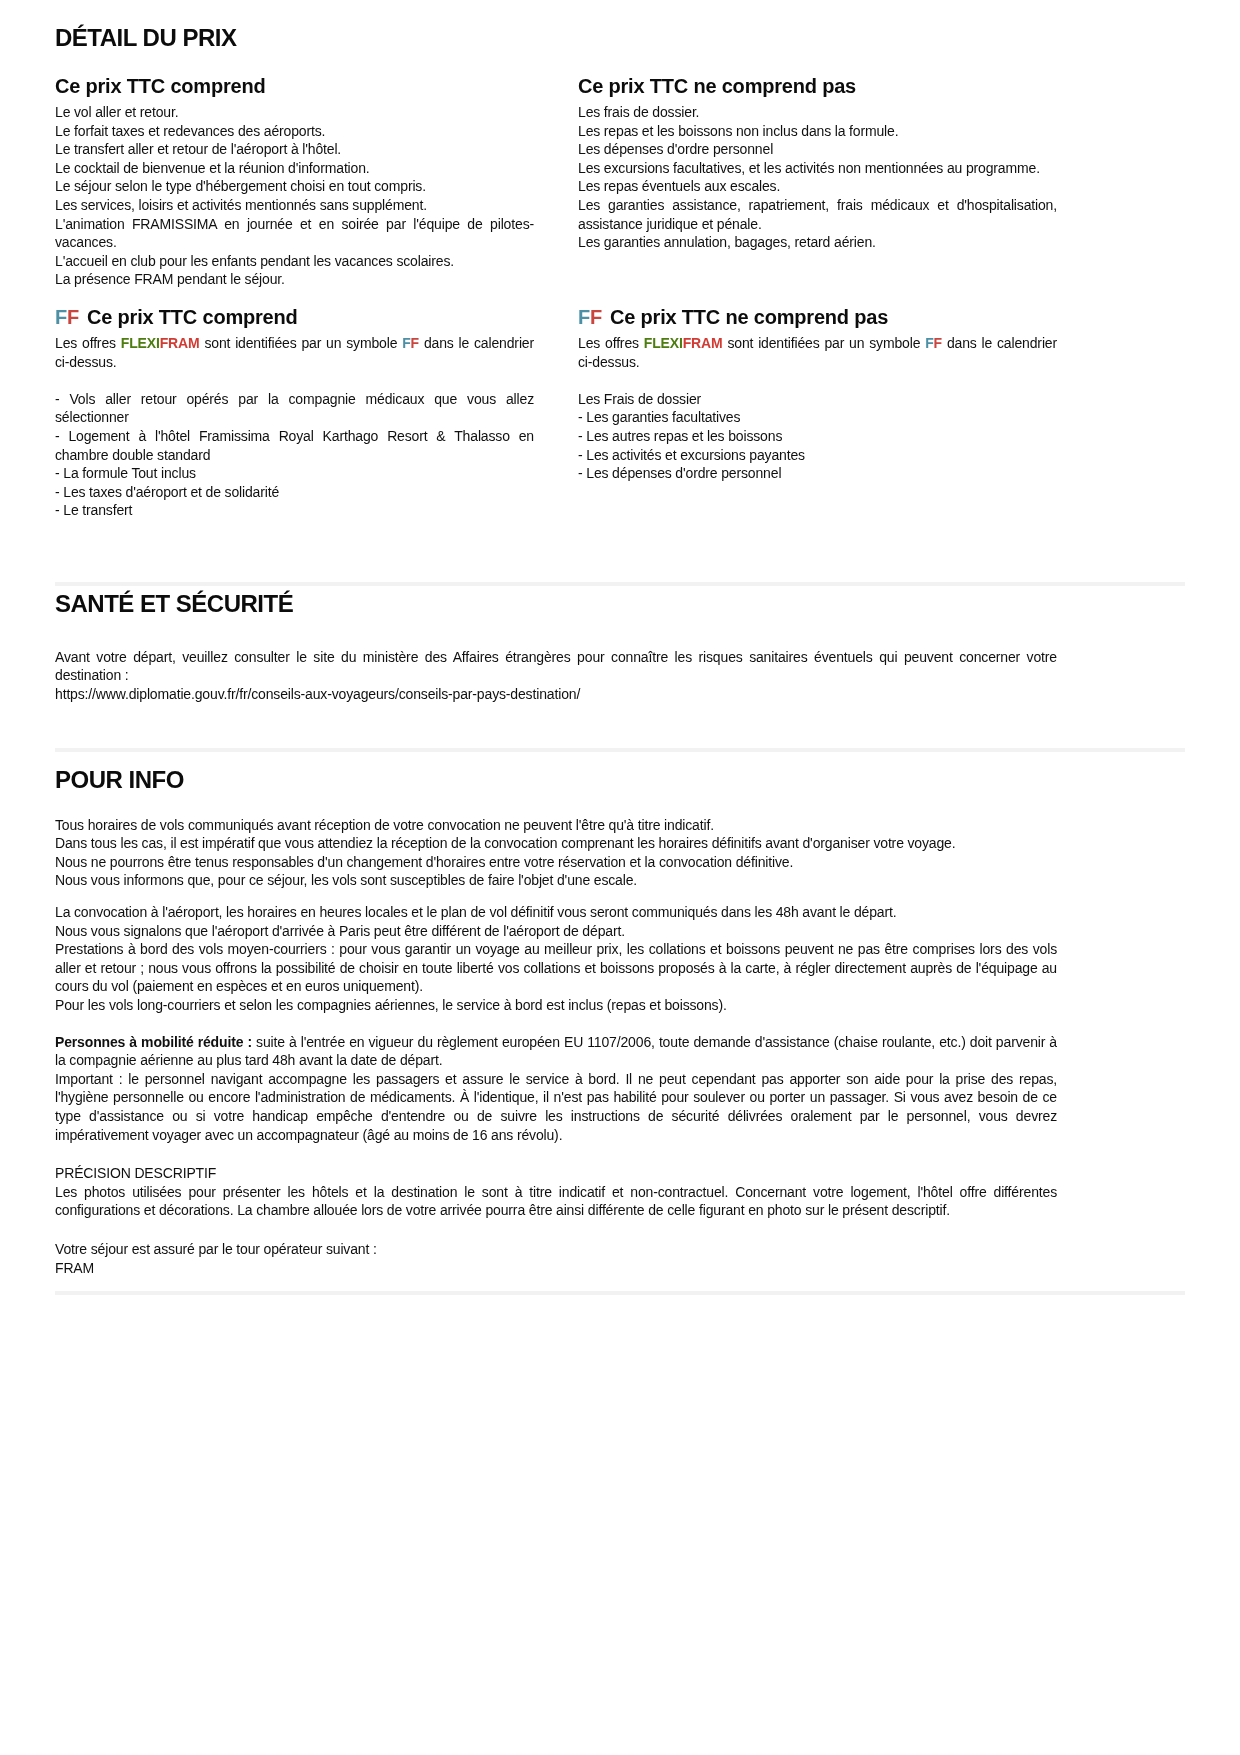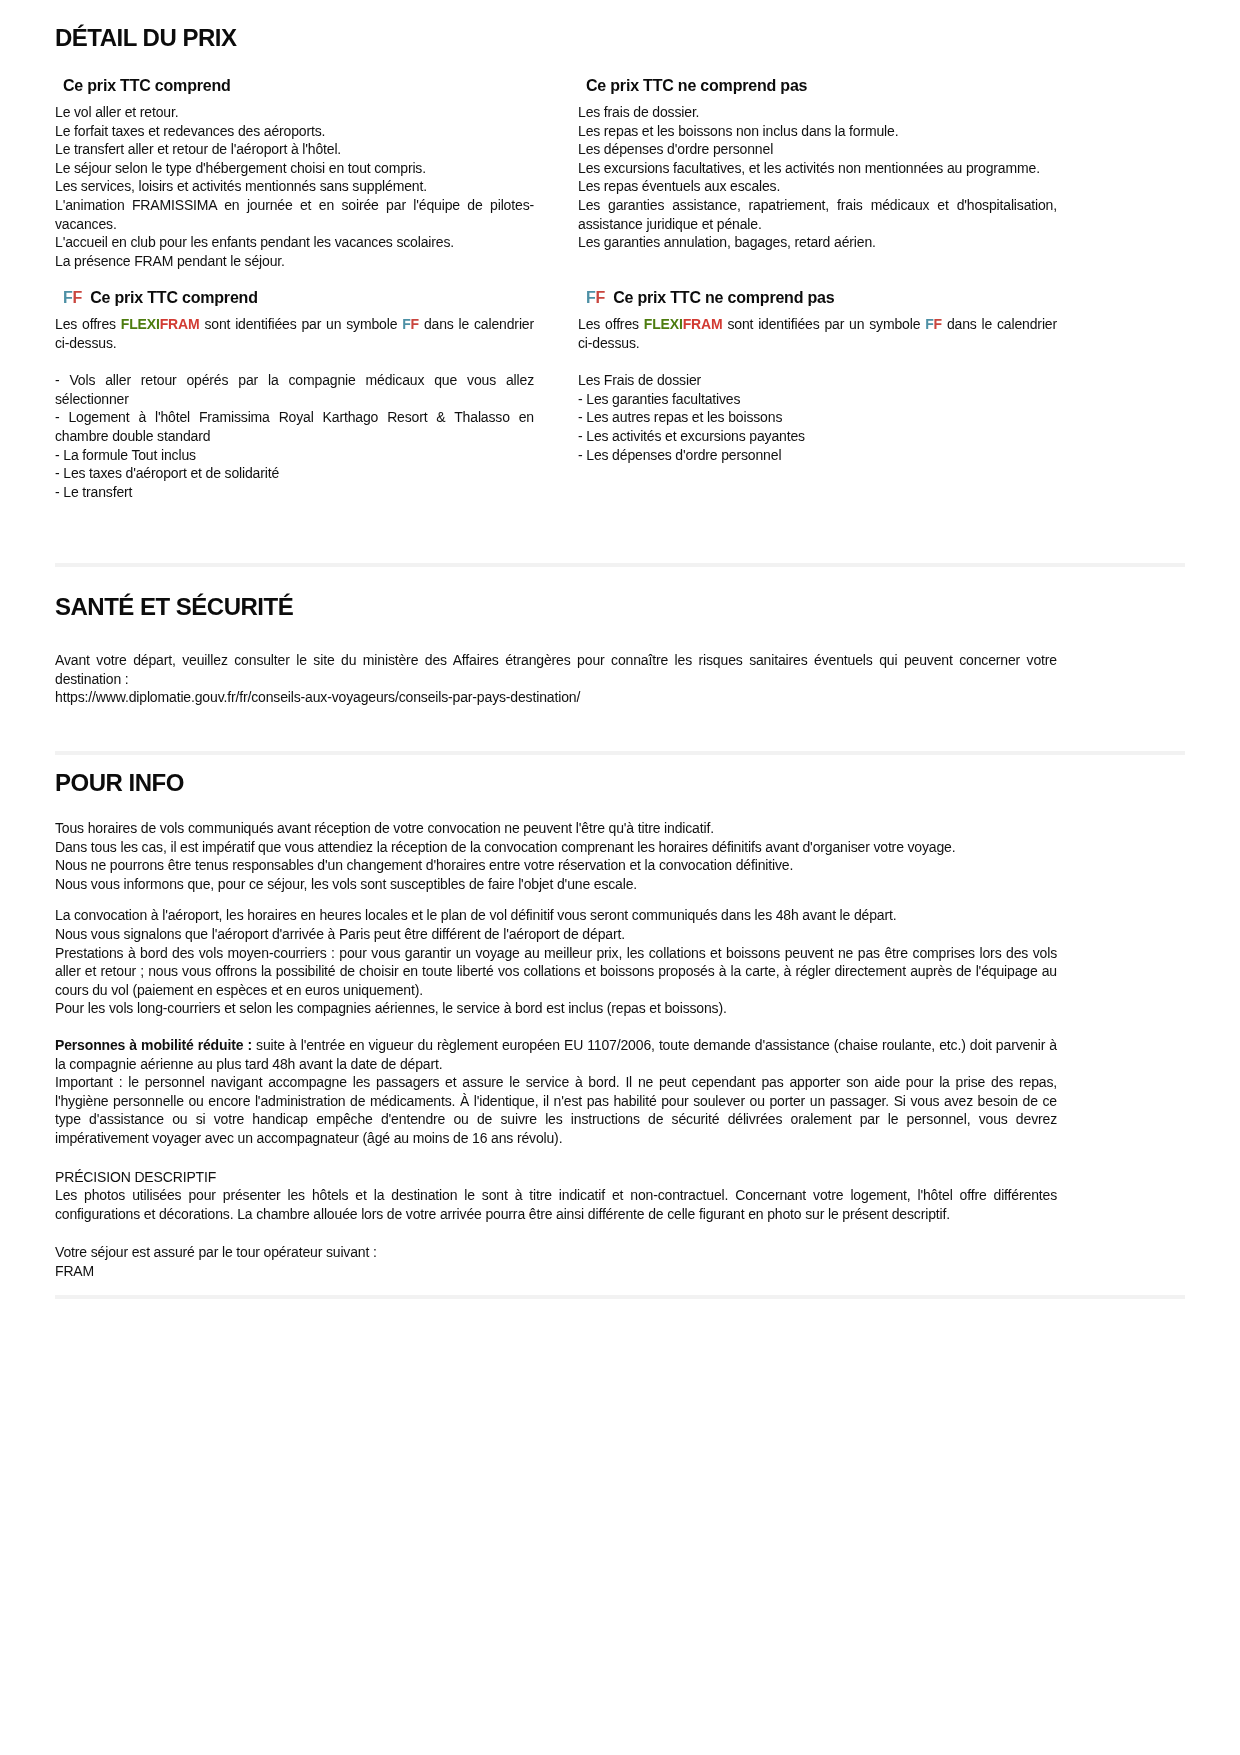--- a/index.html
+++ b/index.html
@@ -9,40 +9,40 @@
   }
   .page{padding:24px 55px 0 55px;width:1130px;}
   .h1{
     font-size:24px;font-weight:800;letter-spacing:-0.5px;color:#0c0c0c;
     margin:0;line-height:28px;
   }
   .cols{
     display:grid;grid-template-columns:1fr 1fr;column-gap:44px;width:1002px;
   }
   .col-h{
-    font-size:16px;font-weight:bold;letter-spacing:-0.2px;margin:0 0 7px 8px;line-height:20px;color:#0c0c0c;
+    font-size:20px;font-weight:bold;letter-spacing:-0.2px;margin:0 0 7px 0;line-height:20px;color:#0c0c0c;
   }
   .line{
     font-size:14px;line-height:18.6px;letter-spacing:-0.15px;text-align:justify;
   }
   .gap-line{height:18.6px;}
   .b{font-weight:bold;}
   .flexi{color:#4d7c0f;font-weight:bold;}
   .fram{color:#D23B33;font-weight:bold;}
   .f-teal{color:#4D90A5;font-weight:bold;}
   .f-red{color:#C9453E;font-weight:bold;}
   .col-h .hlabel{margin-left:8px;}
   hr.div{
     border:none;height:4px;background:#f2f2f2;margin:0;width:1130px;
   }
   .txtblock{width:1002px;}
   .mb-detail{margin-bottom:24px;}
   .mb-cols1{margin-bottom:18px;}
   .mb-ffcols{margin-bottom:62px;}
-  .mt-sante{margin-top:26px;}
+  .mt-sante{margin-top:4px;}
   .mb-sante-h{margin-bottom:30px;}
   .mb-sante-p{margin-bottom:44px;}
   .mt-info{margin-top:14px;}
   .mb-info-h{margin-bottom:22px;}
   .pgroup{margin:8px 0 13px 0;}
   .pgroup.sp18{margin-bottom:18px;}
   .pgroup.sp20{margin-bottom:20px;}
   .mb-end{margin-bottom:14px;}
 </style>
 </head>
@@ -51,20 +51,21 @@
 <div class="page">
 
   <h1 class="h1 mb-detail">DÉTAIL DU PRIX</h1>
 
   <div class="cols mb-cols1">
     <div>
       <h3 class="col-h">Ce prix TTC comprend</h3>
       <div class="line">Le vol aller et retour.</div>
       <div class="line">Le forfait taxes et redevances des aéroports.</div>
       <div class="line">Le transfert aller et retour de l'aéroport à l'hôtel.</div>
+      <div class="line">Le cocktail de bienvenue et la réunion d'information.</div>
       <div class="line">Le séjour selon le type d'hébergement choisi en tout compris.</div>
       <div class="line">Les services, loisirs et activités mentionnés sans supplément.</div>
       <div class="line">L'animation FRAMISSIMA en journée et en soirée par l'équipe de pilotes-vacances.</div>
       <div class="line">L'accueil en club pour les enfants pendant les vacances scolaires.</div>
       <div class="line">La présence FRAM pendant le séjour.</div>
     </div>
     <div>
       <h3 class="col-h">Ce prix TTC ne comprend pas</h3>
       <div class="line">Les frais de dossier.</div>
       <div class="line">Les repas et les boissons non inclus dans la formule.</div>

